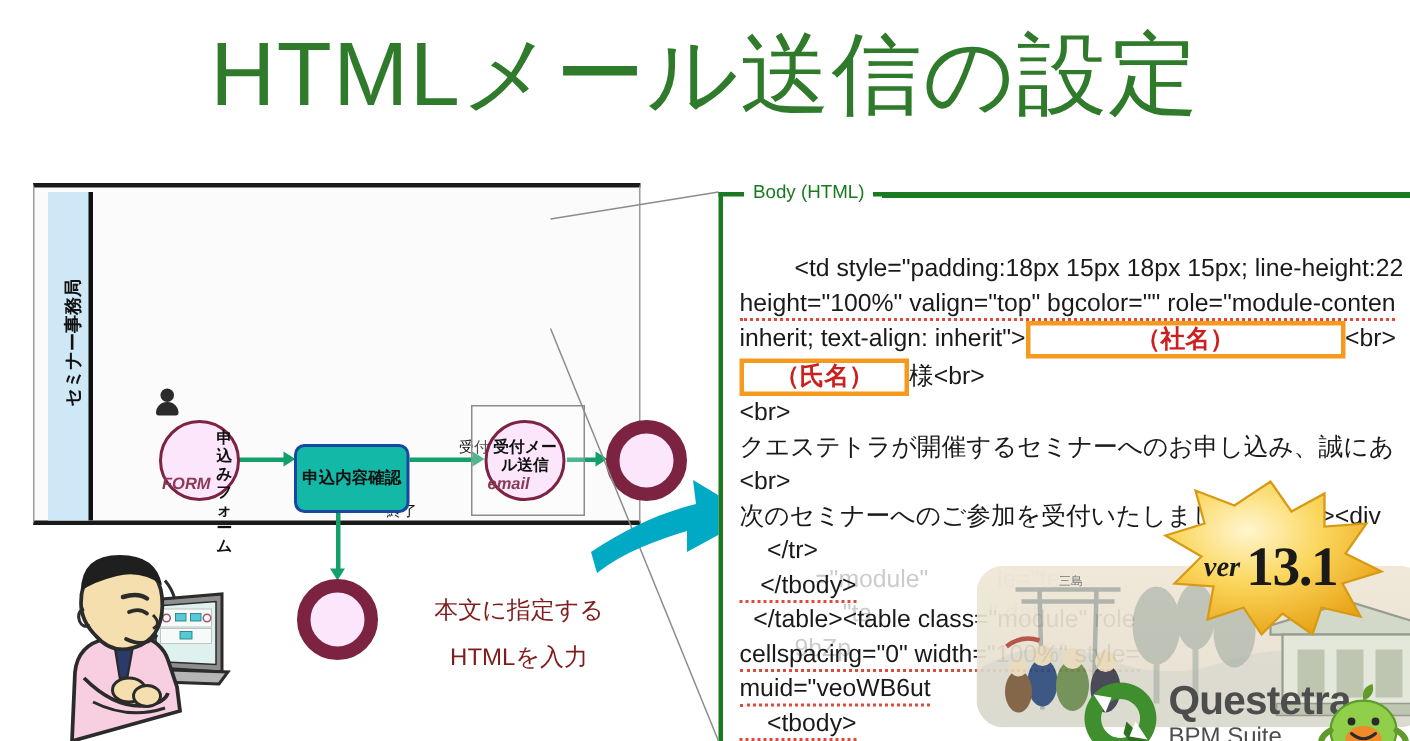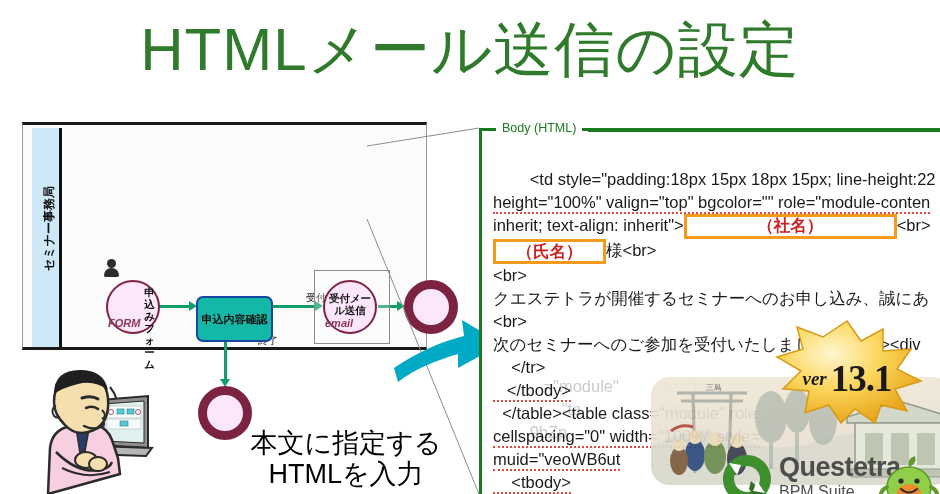--- a/index.html
+++ b/index.html
@@ -211,25 +211,24 @@
     height: 72px;
   }
 
   
   #caption {
     position: absolute;
     left: 236px;
     top: 392px;
     width: 220px;
     text-align: center;
-    font-size: 27px;
+    font-size: 16px;
     line-height: 31px;
-    color: #000000;
+    color: #7f1d1d;
     font-weight: 400;
-    margin-top: 36px;
   }
 
   
   #person-illustration {
     position: absolute;
     left: 28px;
     top: 368px;
     width: 182px;
     height: 126px;
   }

